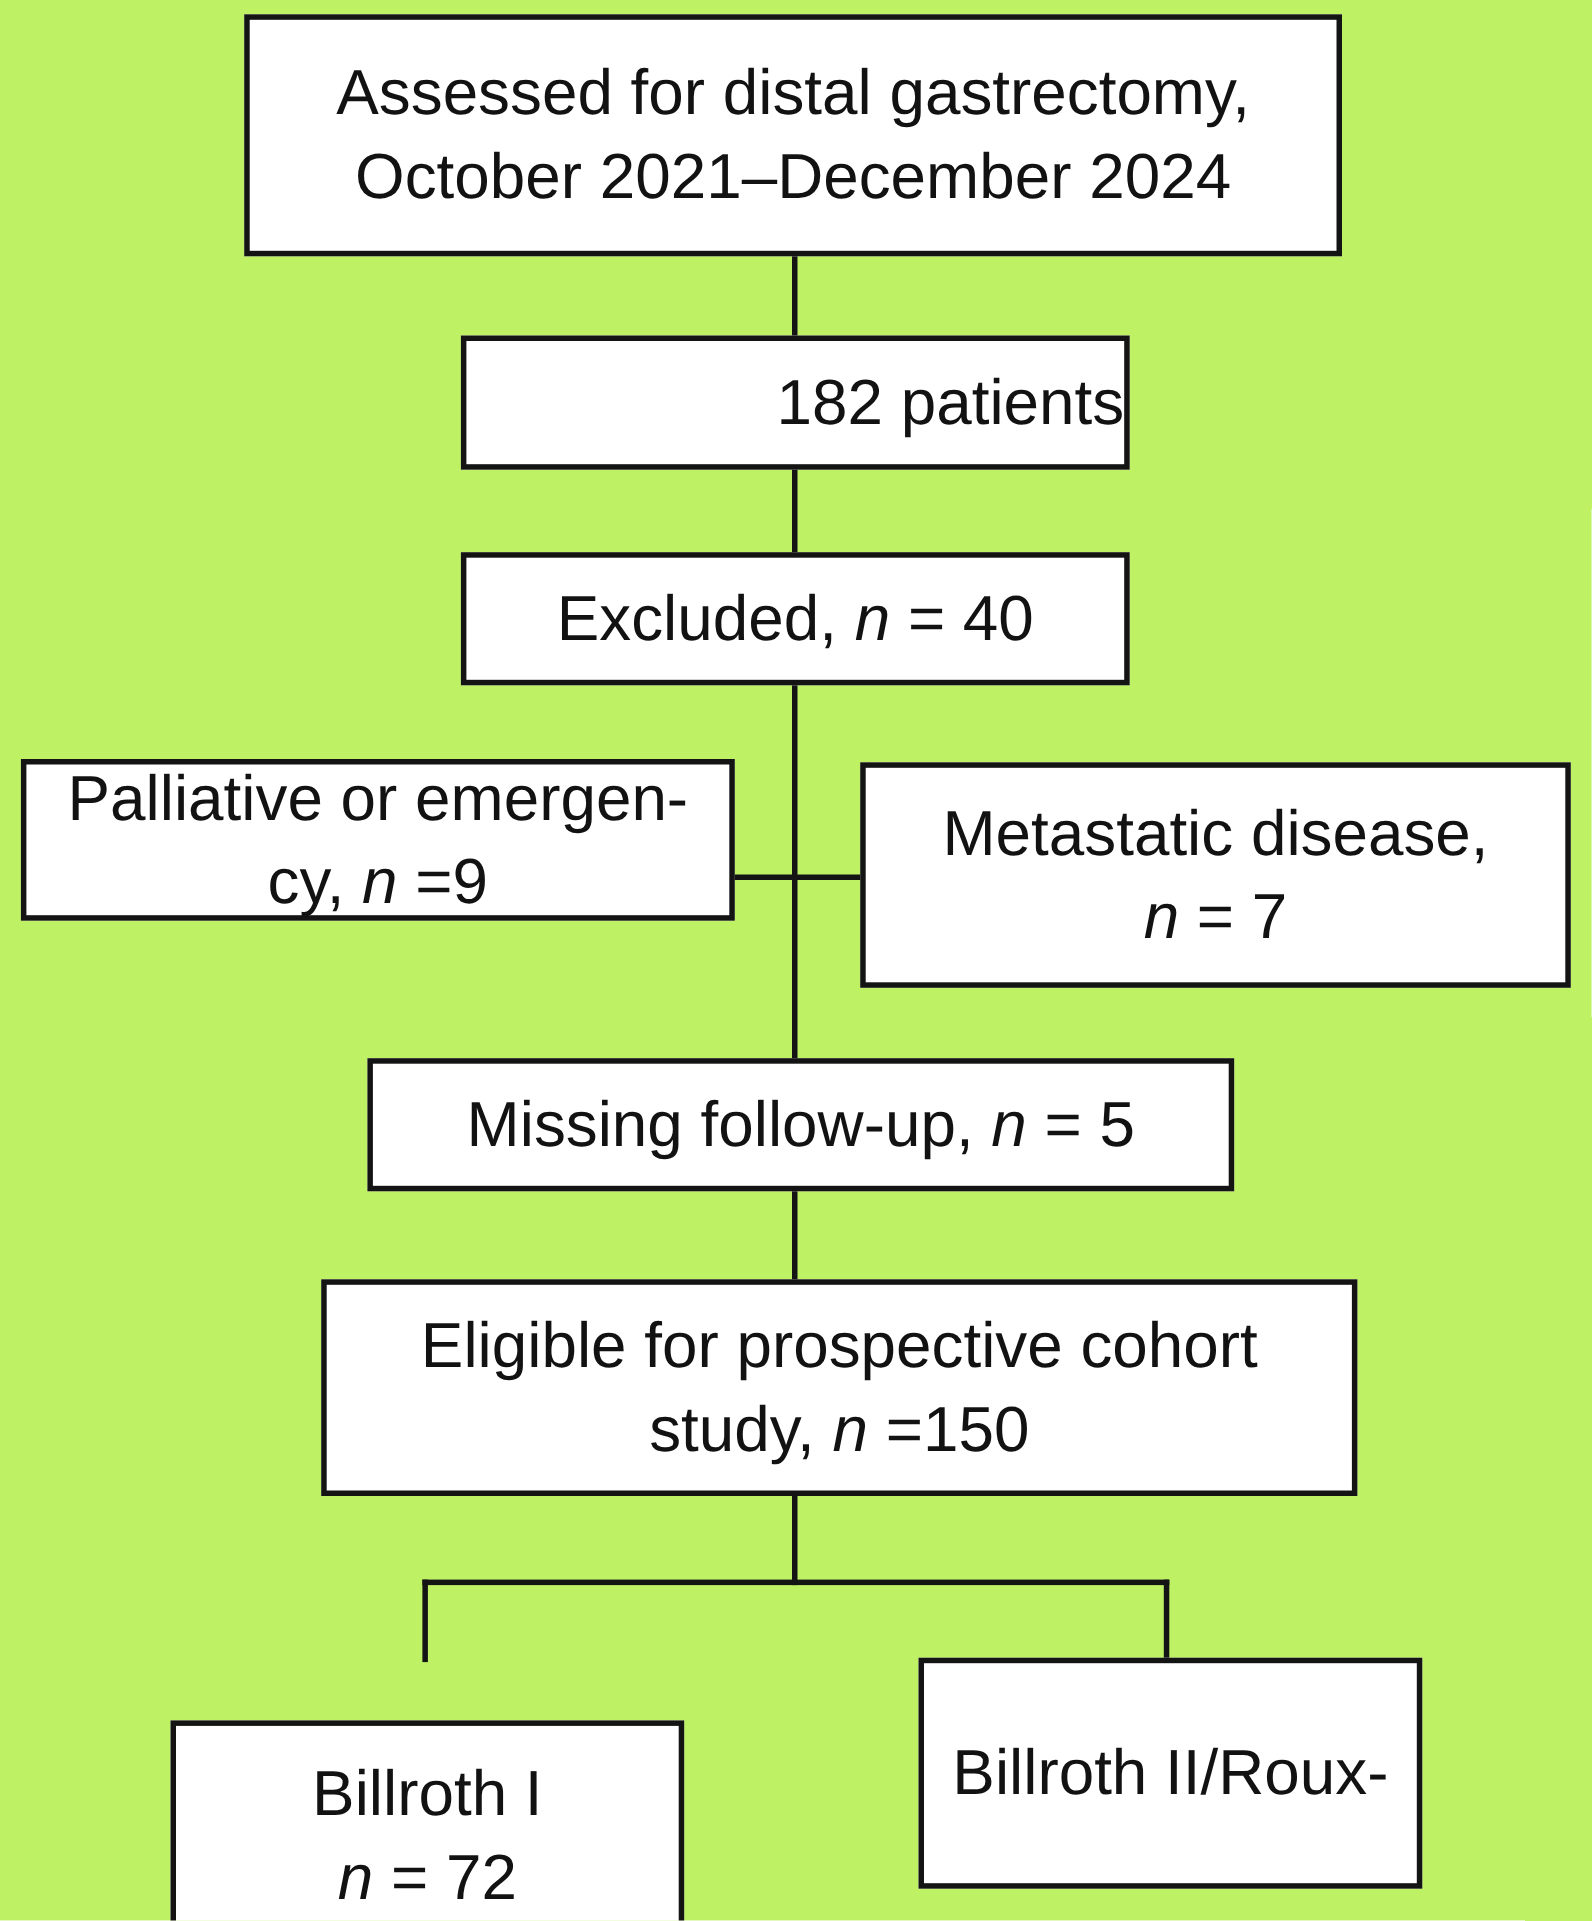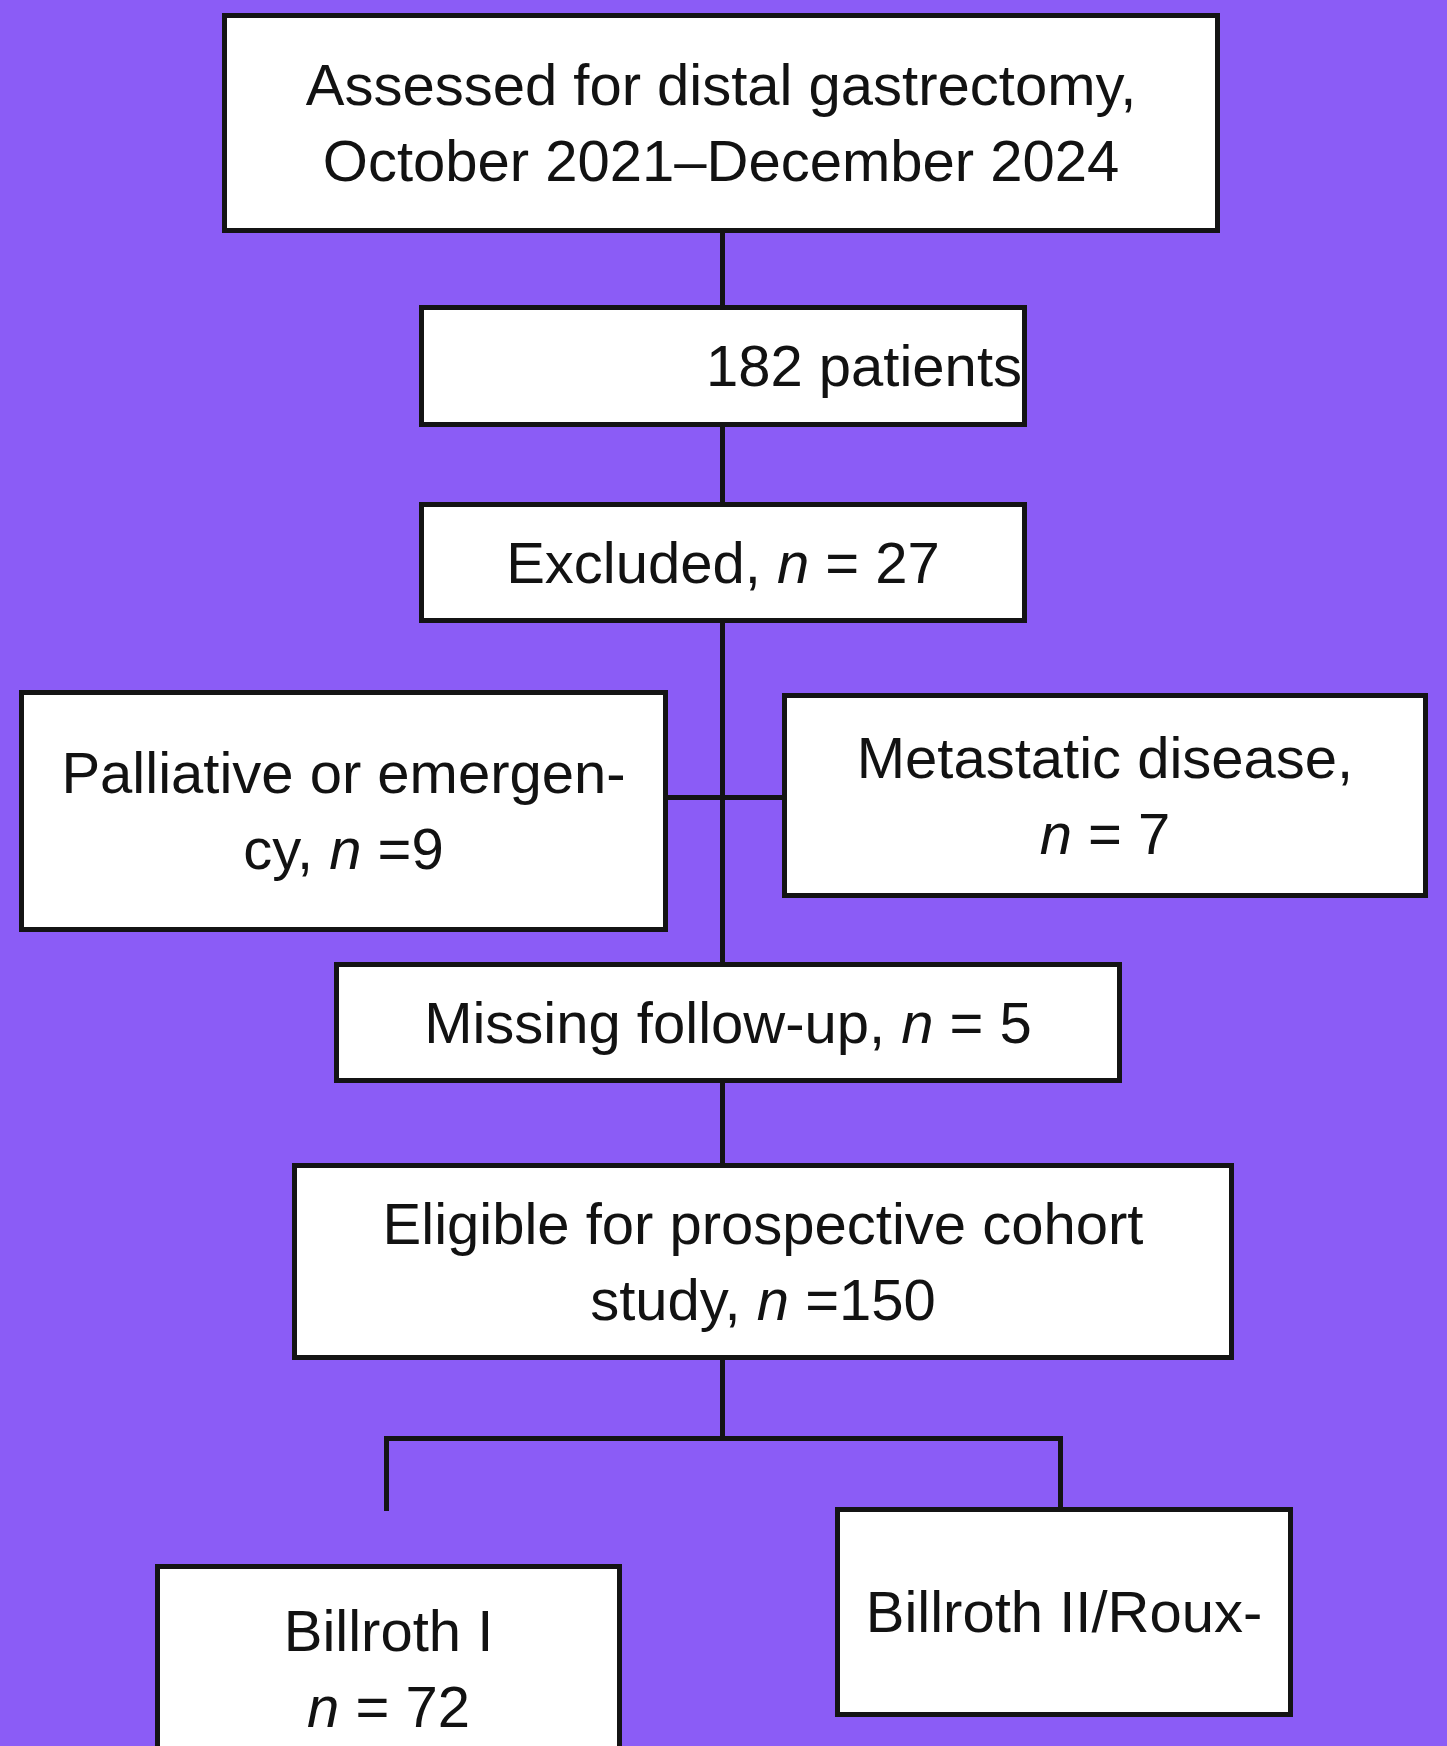--- a/index.html
+++ b/index.html
@@ -4,21 +4,21 @@
 <style>
   html, body {
     margin: 0;
     padding: 0;
     background: #ffffff;
   }
   #figure {
     position: relative;
     width: 1447px;
     height: 1746px;
-    background: #8b5cf6;
+    background: #bef264;
     font-family: "Liberation Sans", "DejaVu Sans", sans-serif;
     color: #121212;
   }
   .box {
     position: absolute;
     box-sizing: border-box;
     border: 5px solid #141414;
     background: #ffffff;
     display: flex;
     flex-direction: column;
@@ -33,21 +33,21 @@
     font-style: italic;
   }
   .conn {
     position: absolute;
     background: #141414;
   }
   
   .b-assessed   { left: 222px;  top: 13px;   width: 998px; height: 220px; }
   .b-patients   { left: 419px;  top: 305px;  width: 608px; height: 122px; align-items: flex-end; }
   .b-excluded   { left: 419px;  top: 502px;  width: 608px; height: 121px; }
-  .b-palliative { left: 19px;   top: 690px;  width: 649px; height: 242px; }
+  .b-palliative { left: 19px;   top: 690px;  width: 649px; height: 147px; }
   .b-metastatic { left: 782px;  top: 693px;  width: 646px; height: 205px; }
   .b-missing    { left: 334px;  top: 962px;  width: 788px; height: 121px; }
   .b-eligible   { left: 259px;  top: 1163px; width: 942px; height: 197px; margin-left: 33px; }
   .b-billroth1  { left: 155px;  top: 1564px; width: 467px; height: 210px; }
   .b-billroth2  { left: 835px;  top: 1507px; width: 458px; height: 210px; }
   
   .c-top-182        { left: 720px; top: 230px;  width: 5px;   height: 80px;  }
   .c-182-excluded   { left: 720px; top: 424px;  width: 5px;   height: 82px;  }
   .c-excluded-missing { left: 720px; top: 620px; width: 5px;  height: 346px; }
   .c-side-h         { left: 665px; top: 795px;  width: 120px; height: 5px;   }
@@ -75,21 +75,21 @@
   <div class="box b-assessed">
     <div>Assessed for distal gastrectomy,</div>
     <div>October 2021–December 2024</div>
   </div>
 
   <div class="box b-patients">
     <div>182 patients</div>
   </div>
 
   <div class="box b-excluded">
-    <div><span>Excluded, </span><span class="n">n</span><span> = 27</span></div>
+    <div><span>Excluded, </span><span class="n">n</span><span> = 40</span></div>
   </div>
 
   <div class="box b-palliative">
     <div>Palliative or emergen-</div>
     <div><span>cy, </span><span class="n">n</span><span> =9</span></div>
   </div>
 
   <div class="box b-metastatic">
     <div>Metastatic disease,</div>
     <div><span class="n">n</span><span> = 7</span></div>

